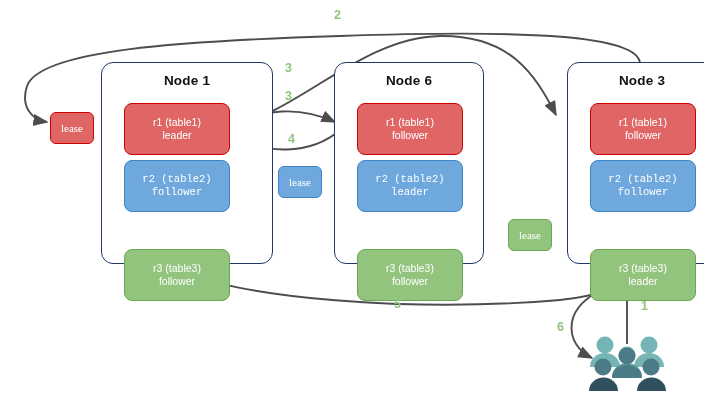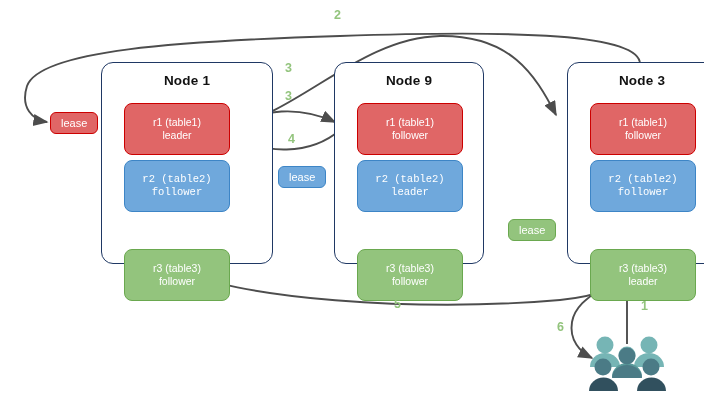--- a/index.html
+++ b/index.html
@@ -49,26 +49,27 @@
     text-align:center;
   }
   .replica .l1,.replica .l2{display:block;}
   .r-red{background:#e06666;border:1.6px solid #cc0000;}
   .r-blue{background:#6fa8dc;border:1.6px solid #3d85c6;font-family:Liberation Mono, monospace;}
   .r-green{background:#93c47d;border:1.6px solid #6aa84f;margin-top:36px;}
 
   .lease{
     position:absolute;
     box-sizing:border-box;
-    height:22px;
+    height:32px;
     padding:0 10px;
     border-radius:6px;
     display:flex;align-items:center;justify-content:center;
     color:#ffffff;
     font-size:11px;
+    font-family:Liberation Serif, serif;
   }
   .lease-red{background:#e06666;border:1.6px solid #cc0000;}
   .lease-blue{background:#6fa8dc;border:1.6px solid #3d85c6;}
   .lease-green{background:#93c47d;border:1.6px solid #6aa84f;}
 
   .edge-label{
     position:absolute;
     color:#93c47d;
     font-size:12.5px;
     font-weight:bold;
@@ -114,21 +115,21 @@
       <span class="l1">r2 (table2)</span>
       <span class="l2">follower</span>
     </div>
     <div class="replica r-green" style="top:150px;">
       <span class="l1">r3 (table3)</span>
       <span class="l2">follower</span>
     </div>
   </div>
 
   <div class="node-box" style="left:334px;top:62px;width:150px;height:202px;">
-    <div class="node-title">Node 9</div>
+    <div class="node-title">Node 6</div>
 
     <div class="replica r-red" style="top:40px;">
       <span class="l1">r1 (table1)</span>
       <span class="l2">follower</span>
     </div>
     <div class="replica r-blue" style="top:97px;">
       <span class="l1">r2 (table2)</span>
       <span class="l2">leader</span>
     </div>
     <div class="replica r-green" style="top:150px;">

